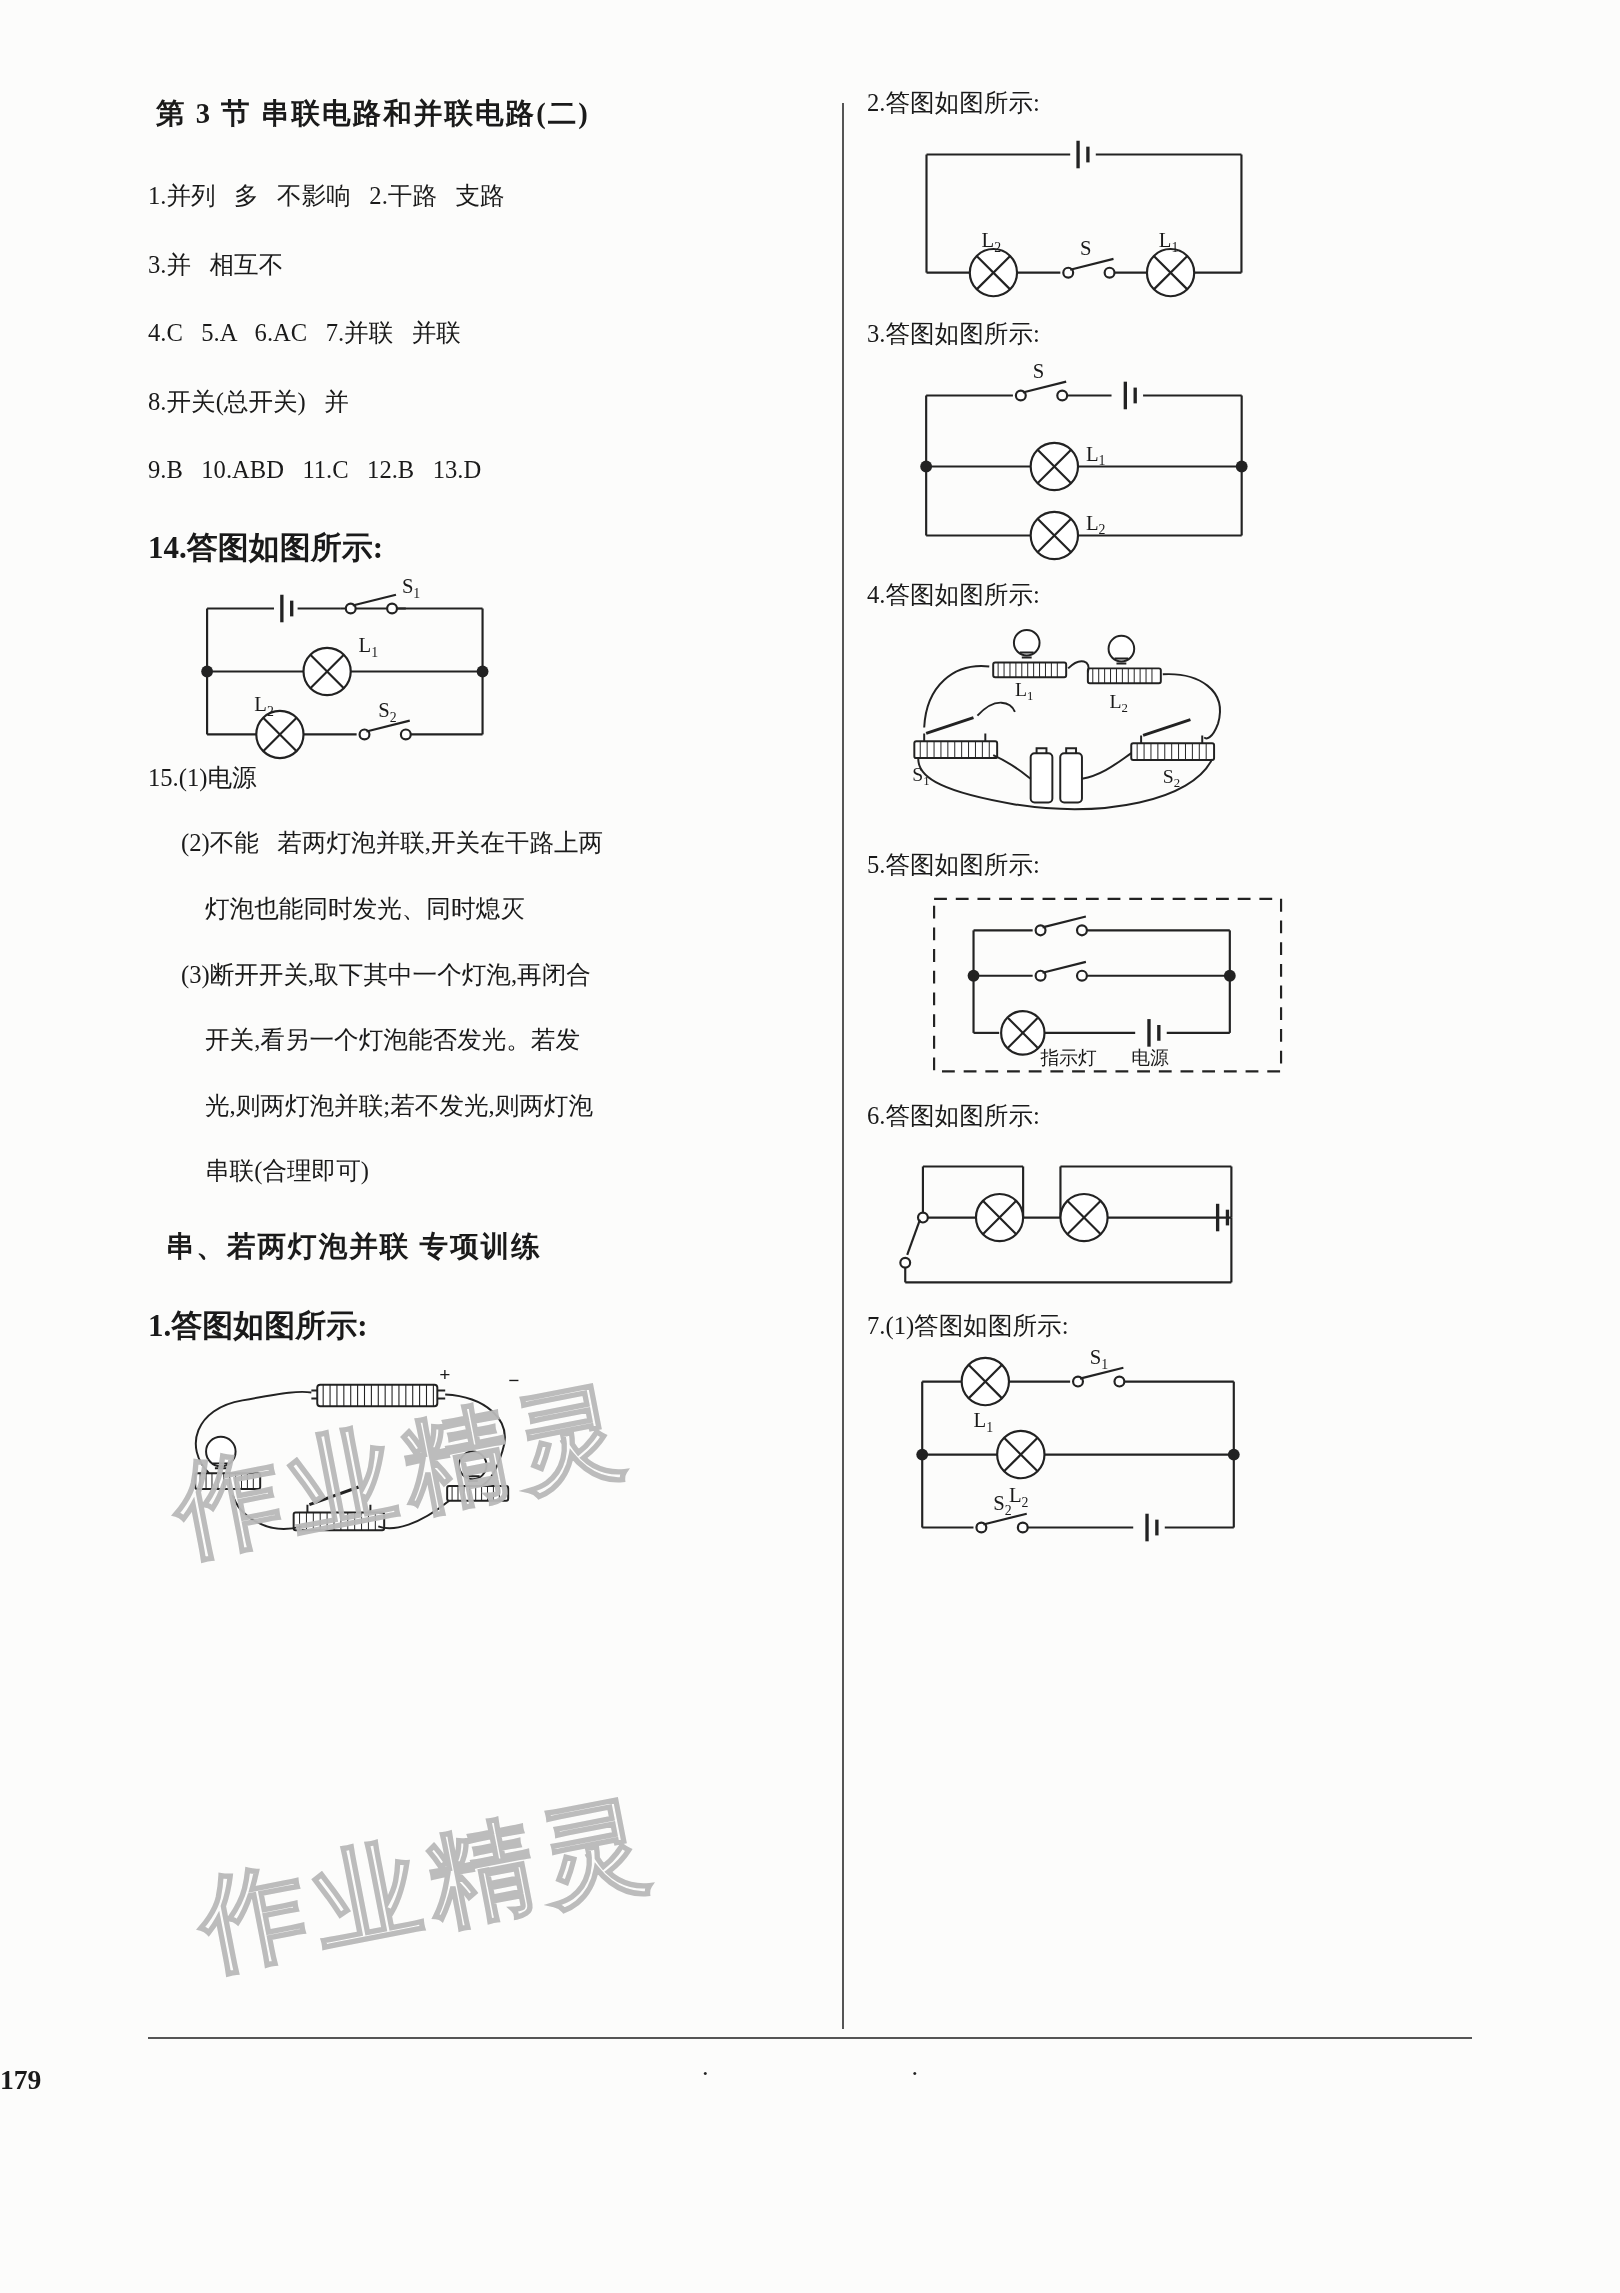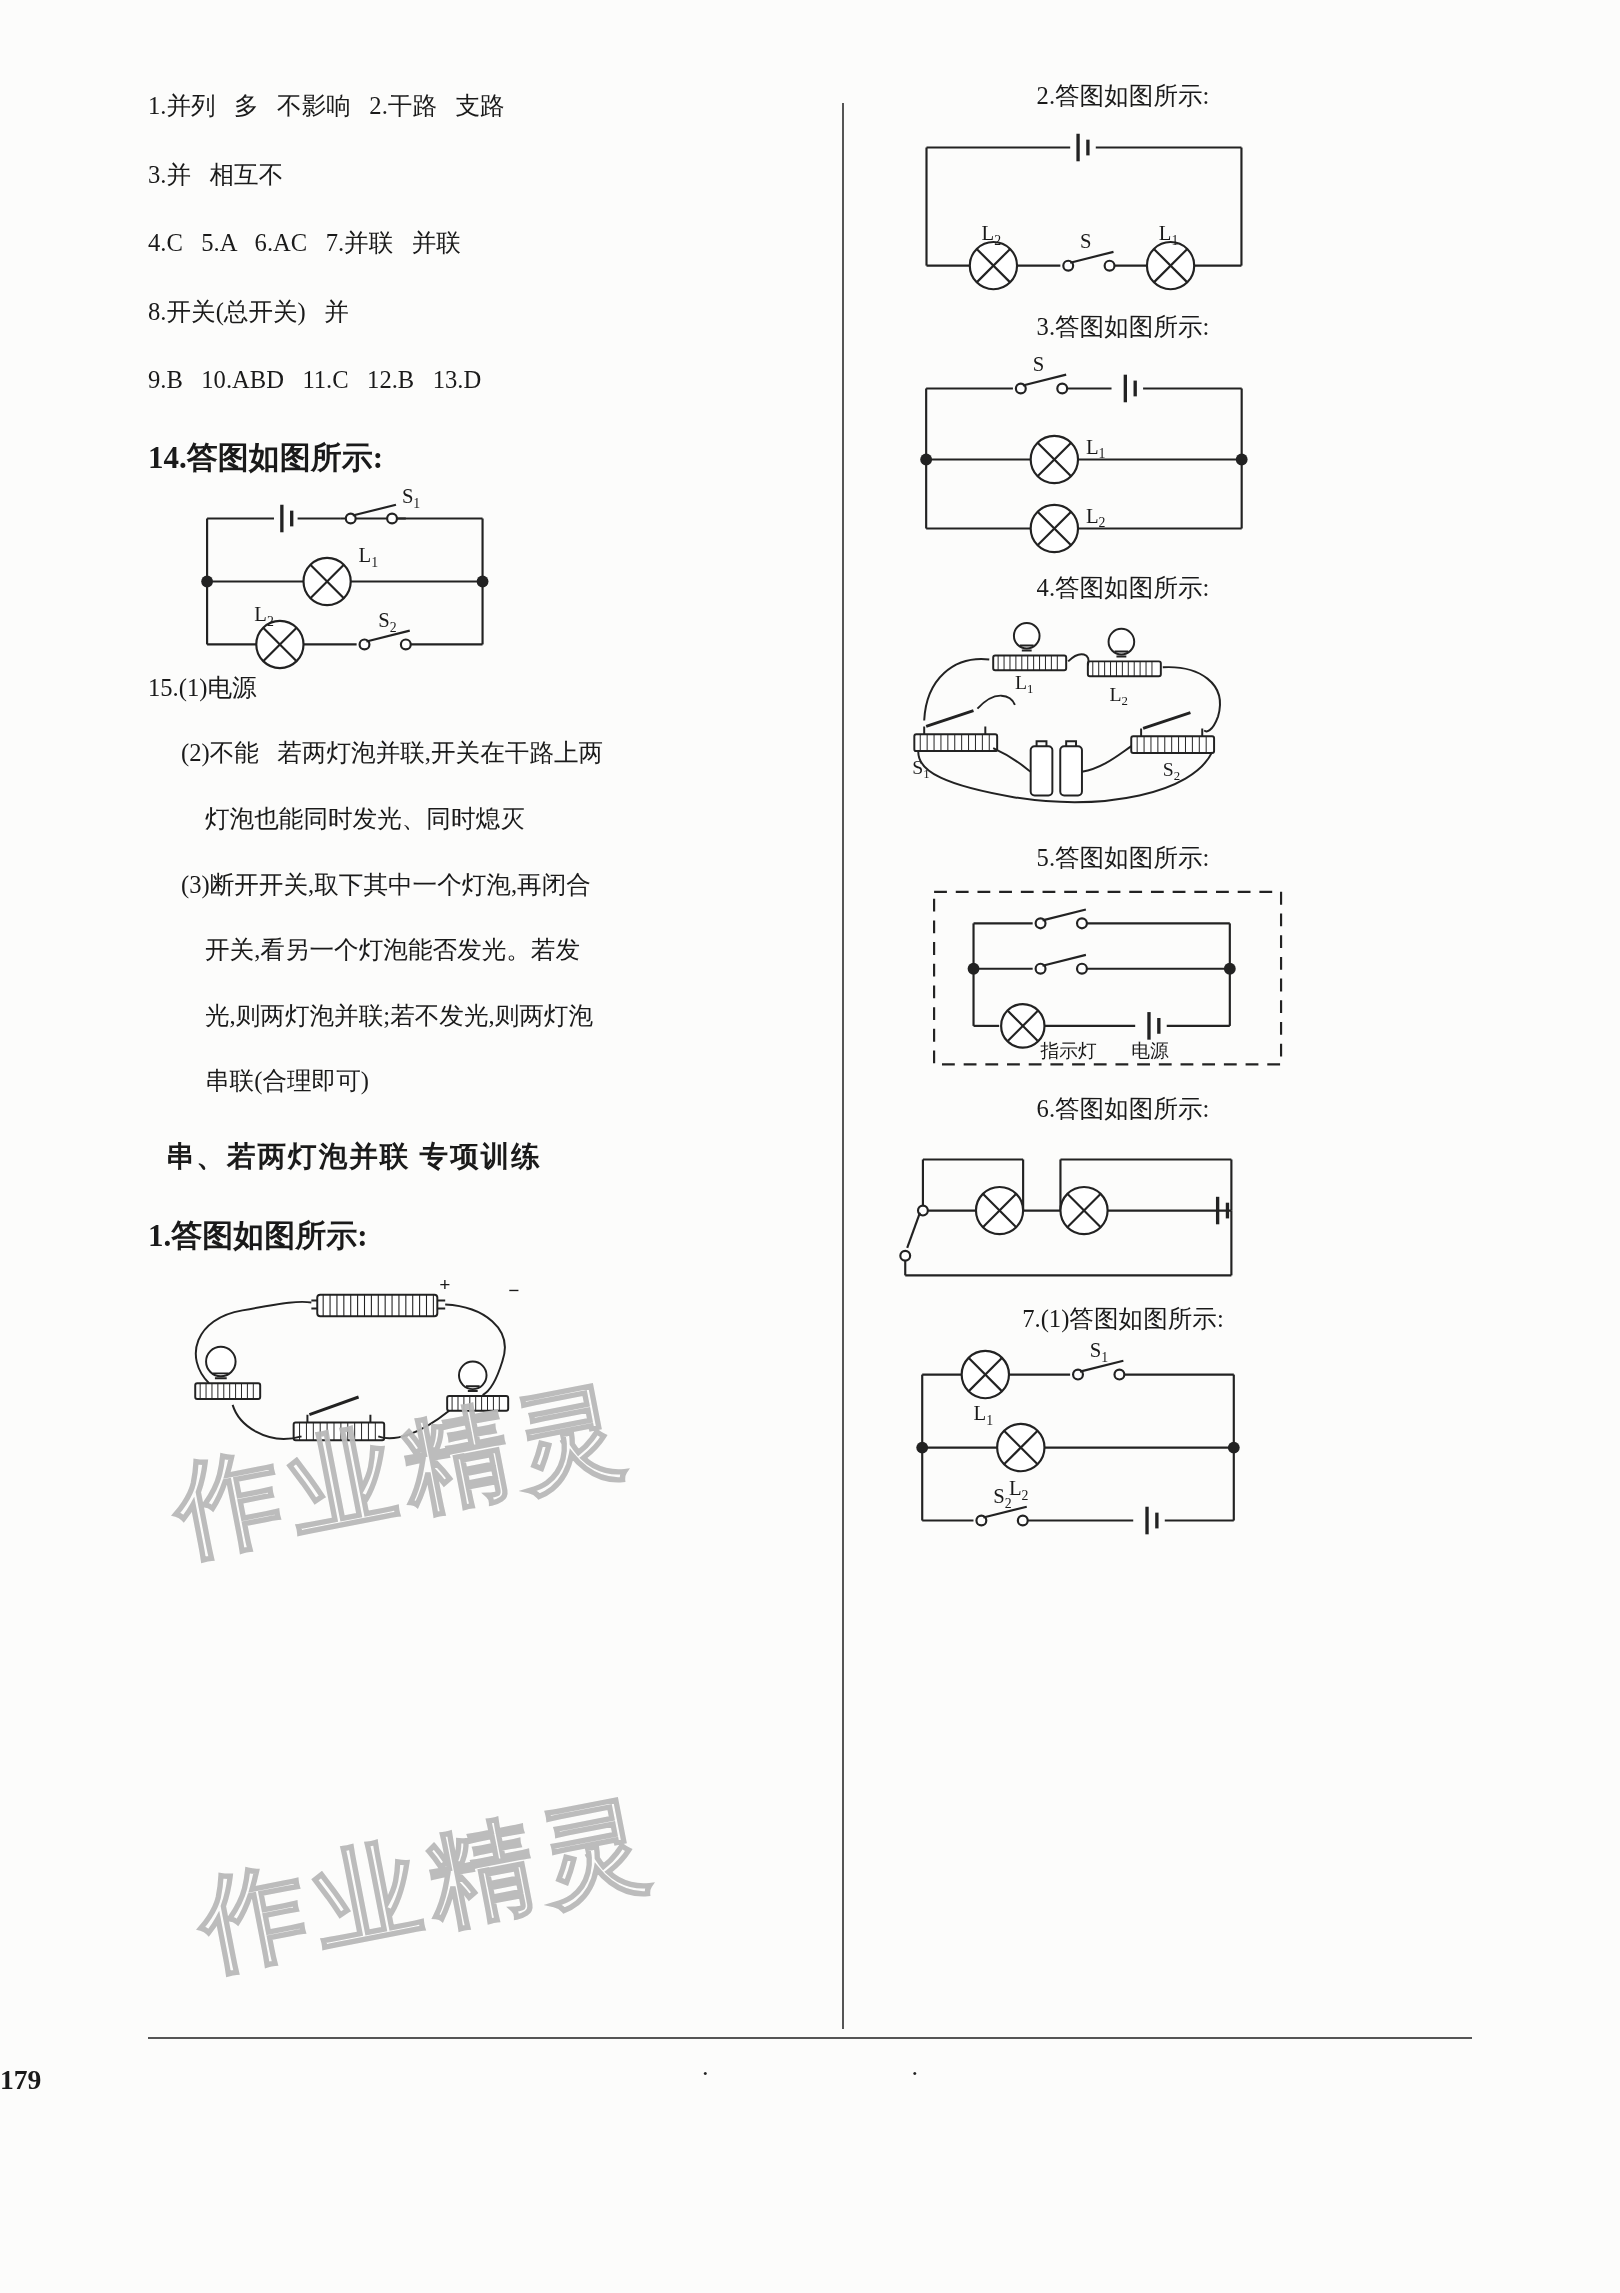--- a/index.html
+++ b/index.html
@@ -16,21 +16,21 @@
   .page {
     position: absolute; inset: 0;
     background: #fcfcfb;
   }
   .col-left {
     position: absolute;
     left: 148px; top: 94px; width: 433px;
   }
   .col-right {
     position: absolute;
-    left: 867px; top: 79px; width: 512px; text-align: center;
+    left: 867px; top: 86px; width: 512px;
   }
   .col-divider {
     position: absolute;
     left: 842px; top: 103px;
     width: 2px; height: 1926px;
     background: #555;
   }
   
   .sec-title {
     font-size: 28.6px;
@@ -114,20 +114,21 @@
 </style>
 </head>
 <body>
 
 <div class="page">
 
   <div class="col-divider"></div>
 
   <div class="col-left">
 
+    <div class="sec-title">第 3 节   串联电路和并联电路(二)</div>
 
     <div class="ans-line">1.并列   多   不影响   2.干路   支路</div>
     <div class="ans-line">3.并   相互不</div>
     <div class="ans-line">4.C   5.A   6.AC   7.并联   并联</div>
     <div class="ans-line">8.开关(总开关)   并</div>
     <div class="ans-line">9.B   10.ABD   11.C   12.B   13.D</div>
 
     <div class="fig-label">14.答图如图所示:</div>
 
     <div class="fig" style="height:187px;">

